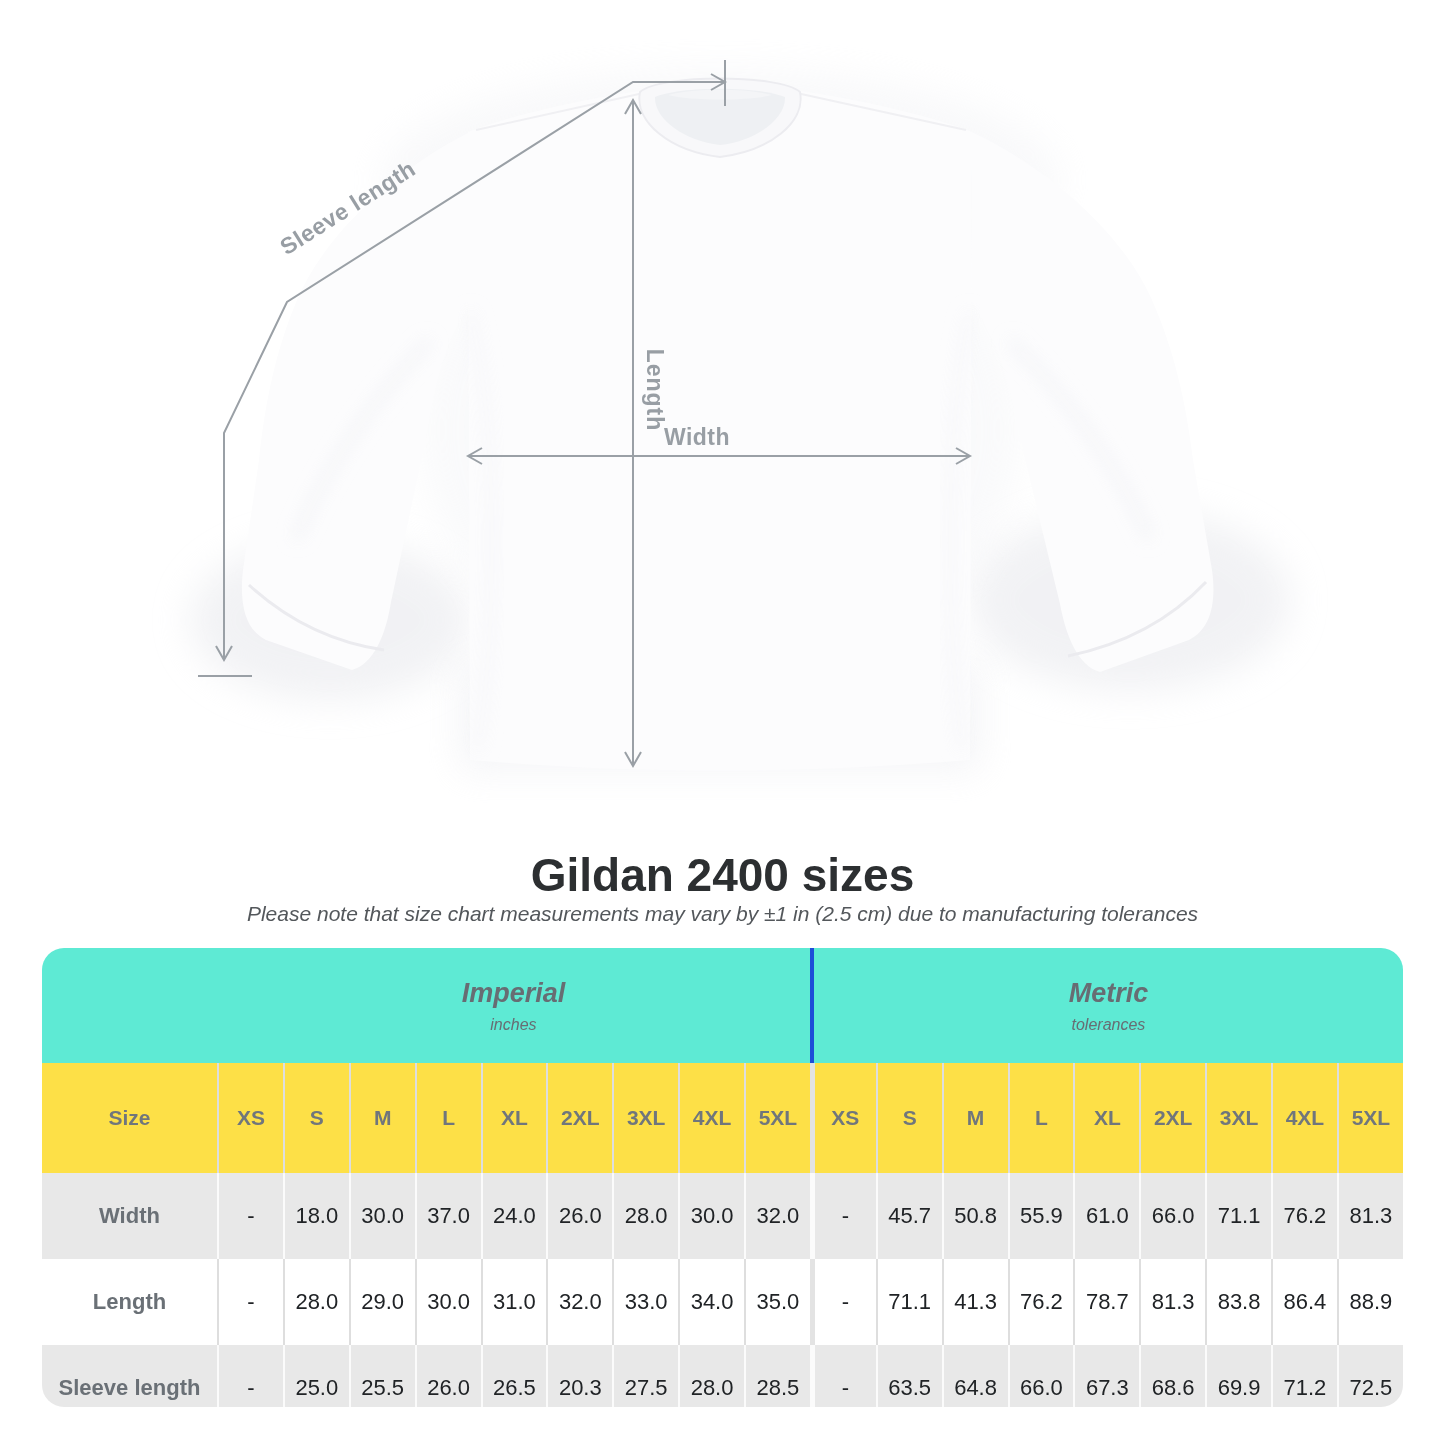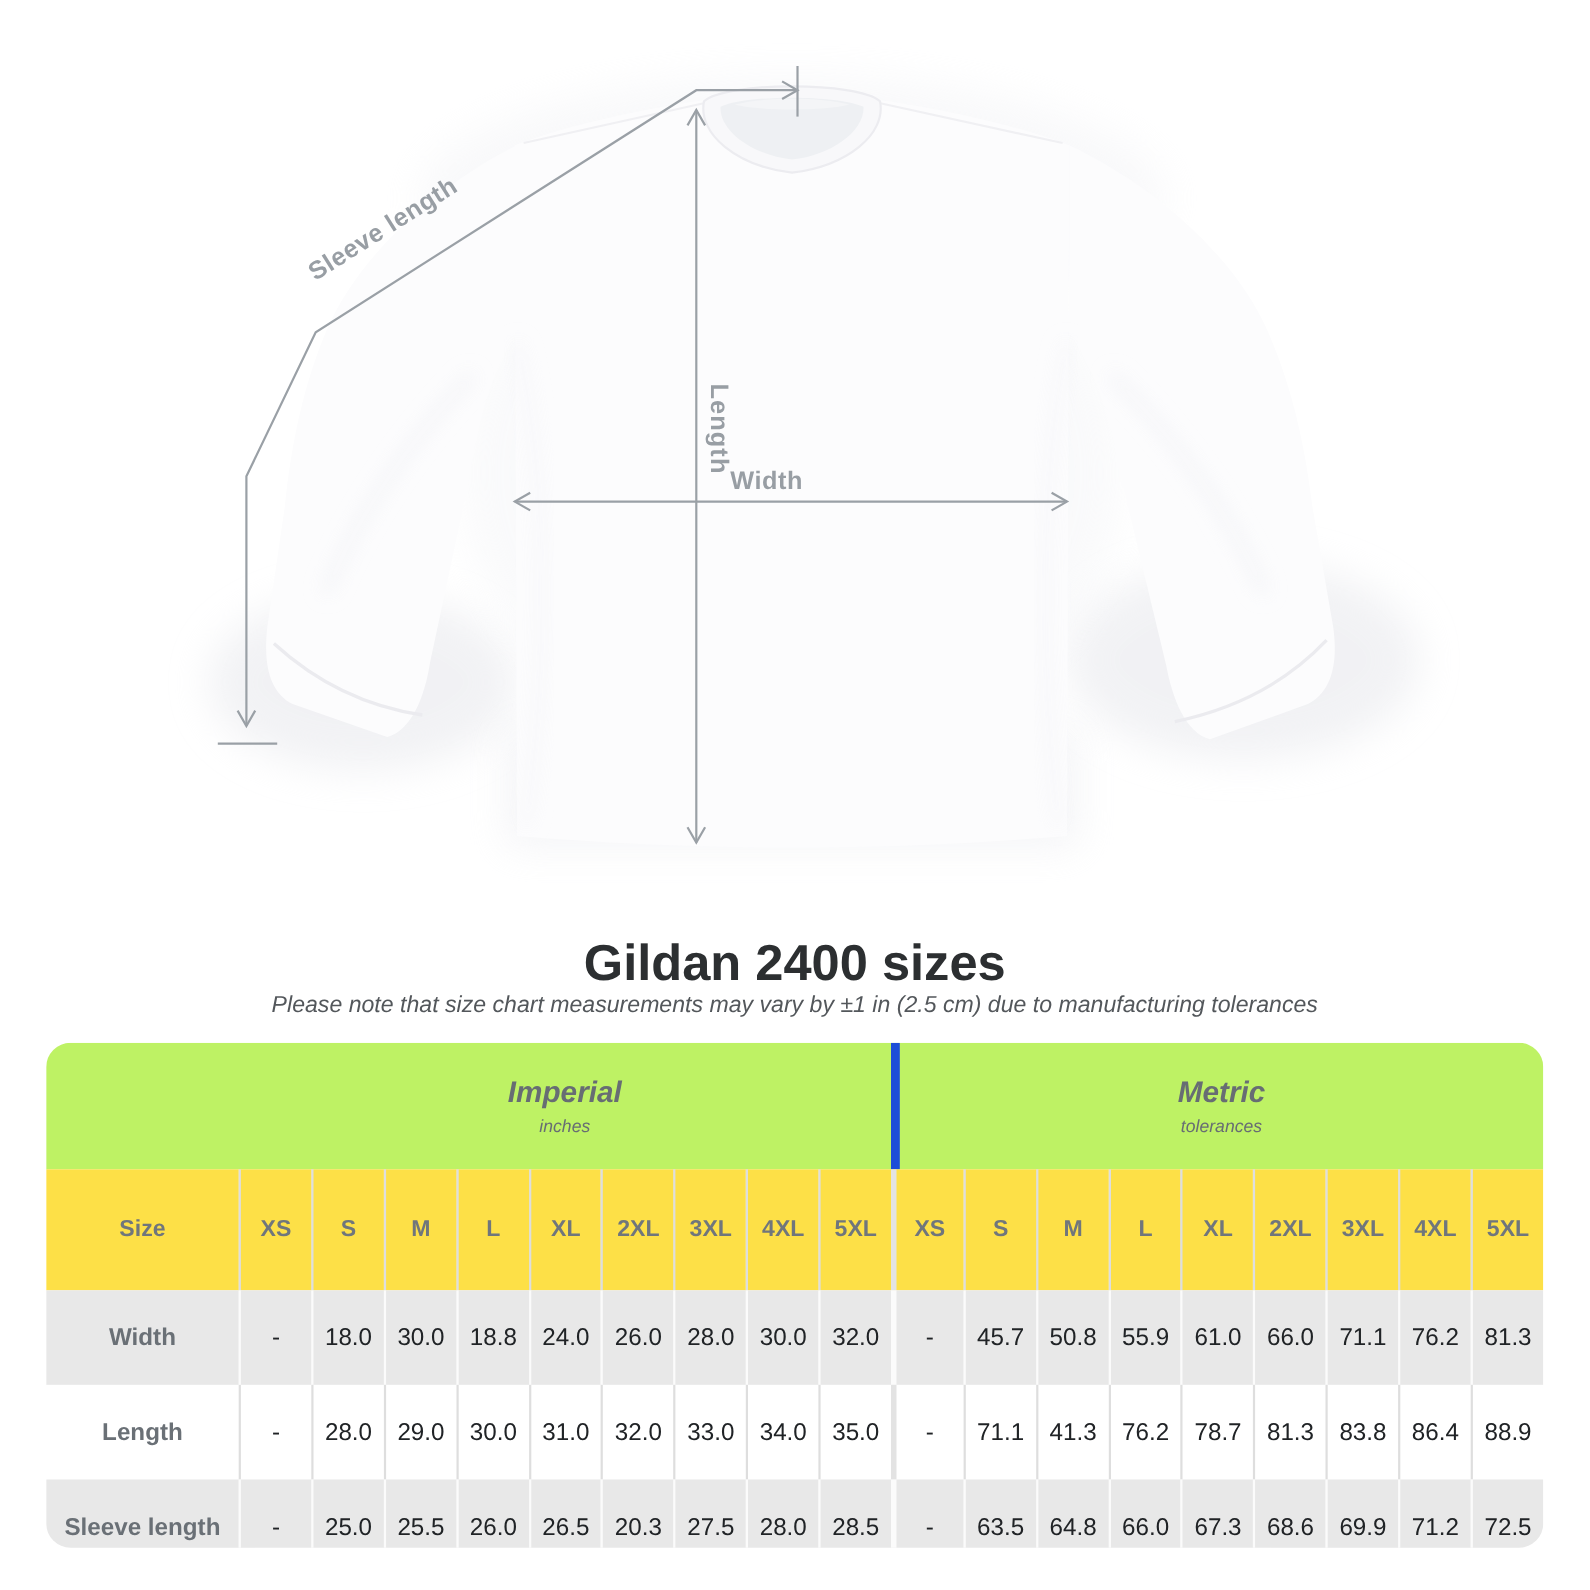--- a/index.html
+++ b/index.html
@@ -21,23 +21,23 @@
                     font-size:21px; font-style:italic; color:#53575b; }
 
   
   .table-wrap { position:absolute; left:42px; top:948px; width:1361px; height:459px;
                 border-radius:22px; overflow:hidden; }
   table.size-table { width:100%; height:100%; border-collapse:separate; border-spacing:0; table-layout:fixed; }
   col.label-col { width:175px; }
   th, td { text-align:center; vertical-align:middle; padding:0; }
 
   tr.band-row { height:115px; }
-  tr.band-row th { background:#bef264; color:#676d73; }
+  tr.band-row th { background:#5eead4; color:#676d73; }
   th.band-imperial { padding-left:175px; }
-  th.band-metric { border-left:8px solid #1d4ed8;margin-left:24px; }
+  th.band-metric { border-left:4px solid #1d4ed8;margin-left:24px; }
   .band-title { font-size:27px; font-weight:bold; font-style:italic; }
   .band-unit  { font-size:16px; font-style:italic; margin-top:7px; font-weight:normal; }
 
   tr.size-row { height:110px; background:#fde047; }
   tr.size-row th { font-size:21px; font-weight:bold; color:#70767c; }
   tr.row-g { height:86px; background:#e8e8e8; }
   tr.row-w { height:86px; background:#ffffff; }
   td.val { font-size:22px; color:#202326; font-weight:normal; }
   th.rowlabel { font-size:22px; font-weight:bold; color:#6a7076; }
 
@@ -184,21 +184,21 @@
         <th class="c">3XL</th>
         <th class="c">4XL</th>
         <th class="c">5XL</th>
       </tr>
 
       <tr class="row-g">
         <th class="rowlabel">Width</th>
         <td class="val c">-</td>
         <td class="val c">18.0</td>
         <td class="val c">30.0</td>
-        <td class="val c">18.8</td>
+        <td class="val c">37.0</td>
         <td class="val c">24.0</td>
         <td class="val c">26.0</td>
         <td class="val c">28.0</td>
         <td class="val c">30.0</td>
         <td class="val c">32.0</td>
         <td class="val c sec">-</td>
         <td class="val c">45.7</td>
         <td class="val c">50.8</td>
         <td class="val c">55.9</td>
         <td class="val c">61.0</td>

